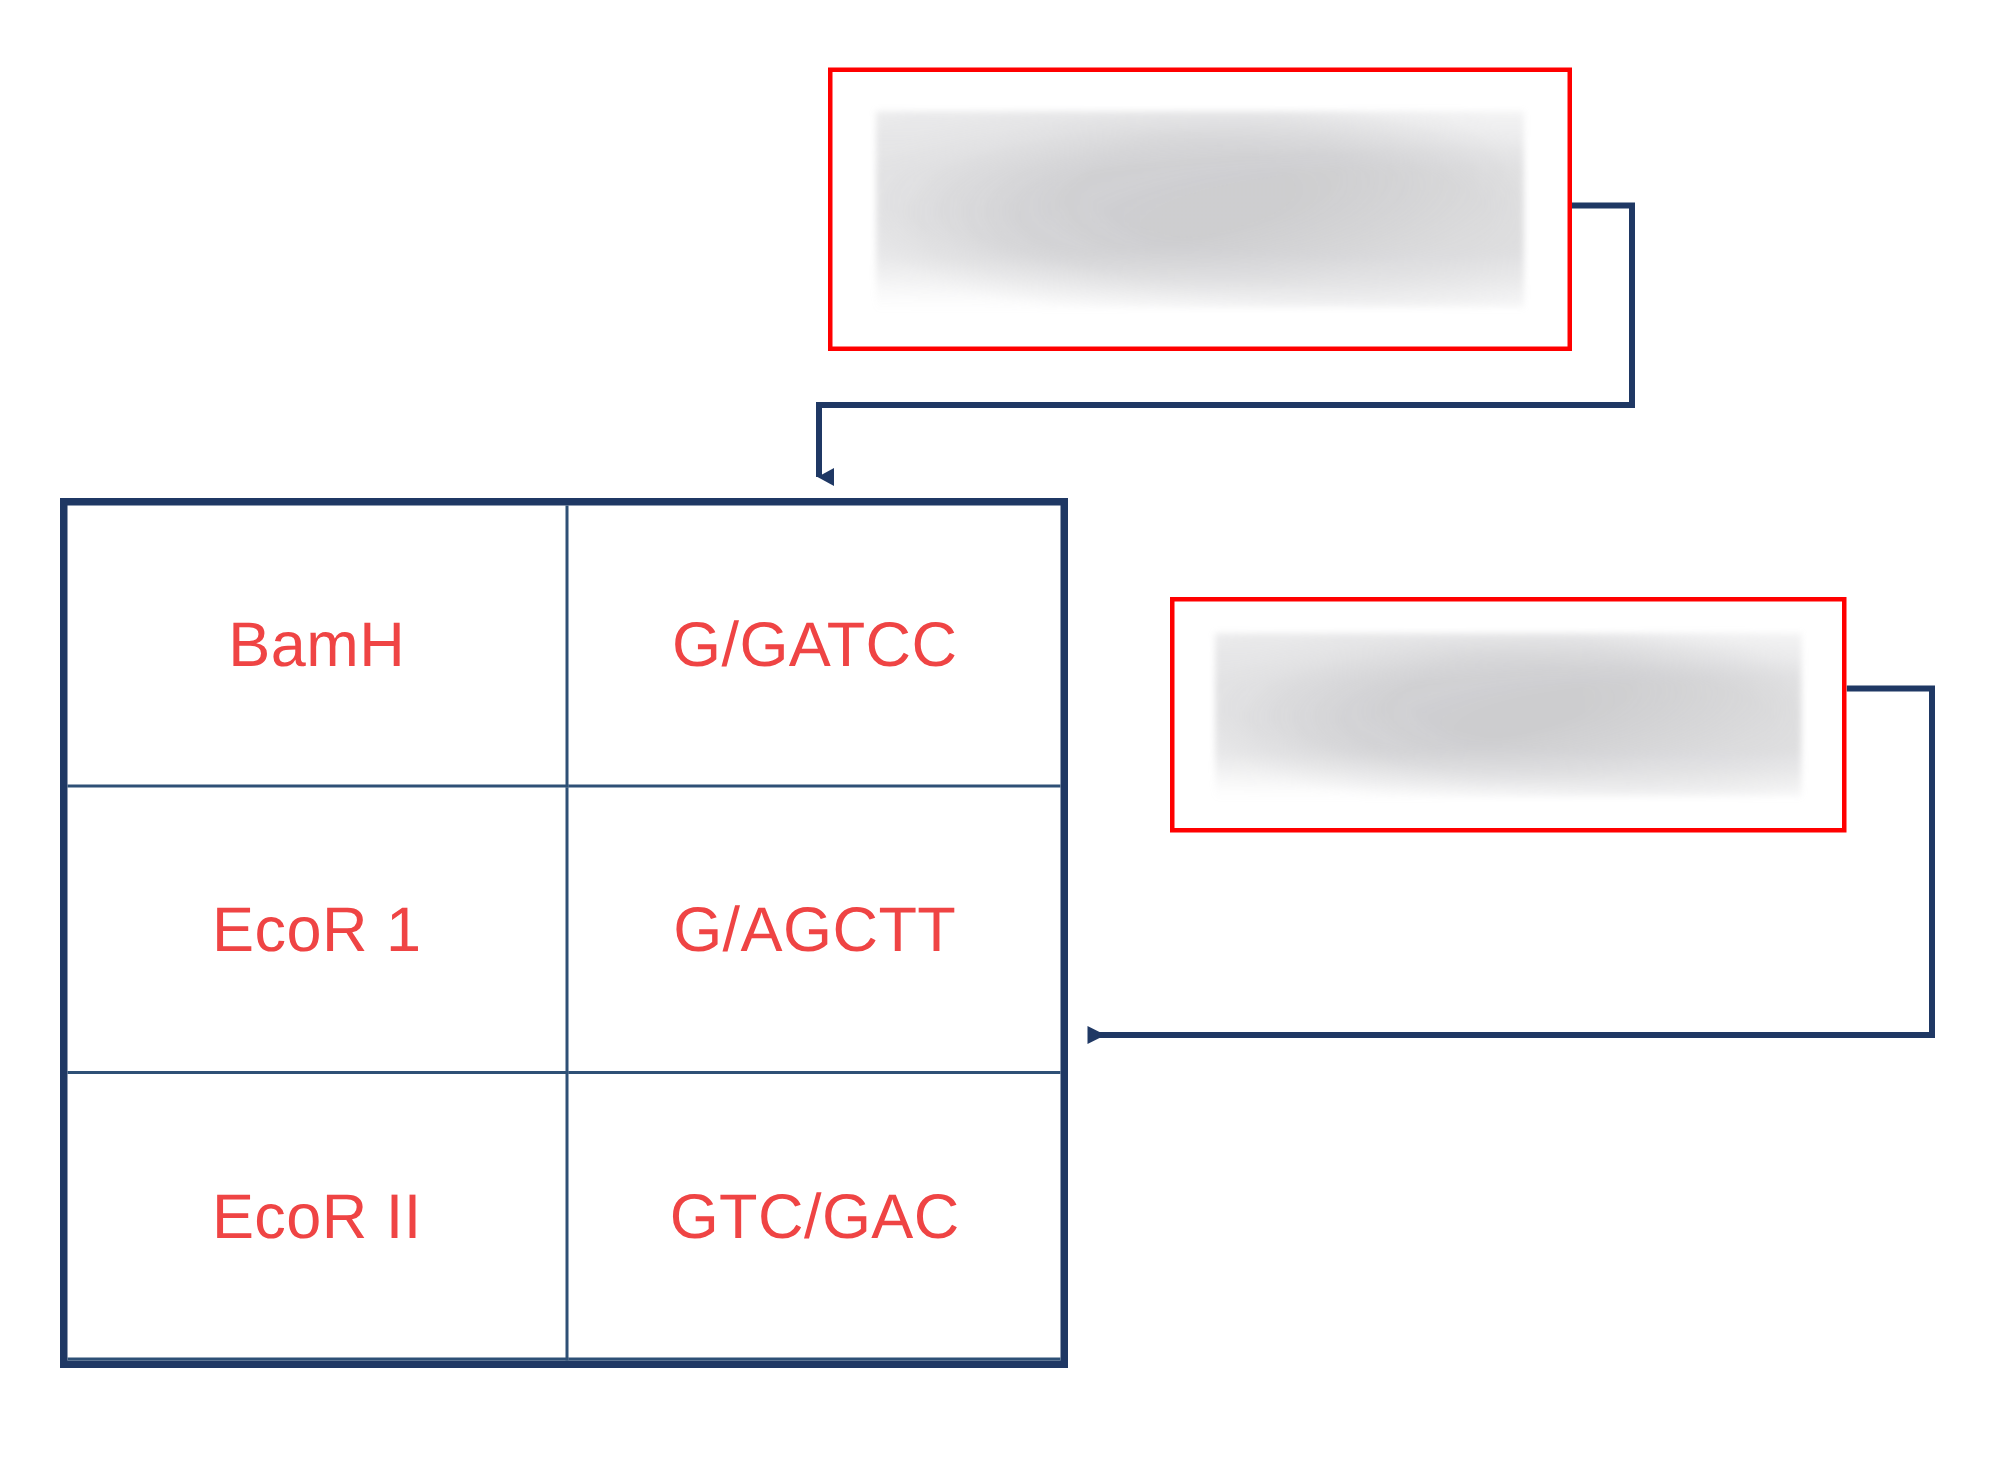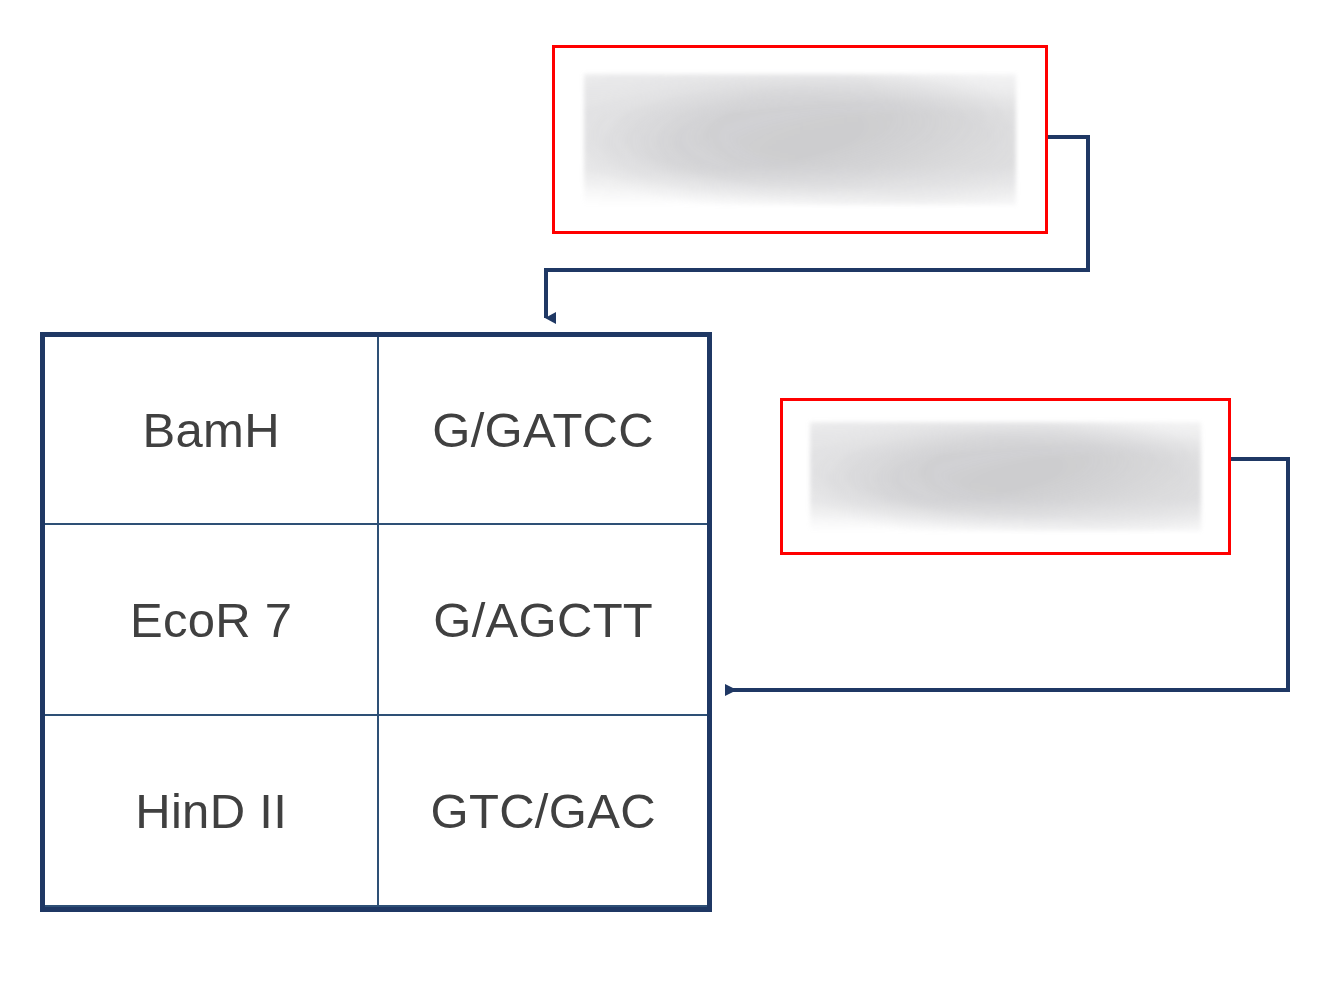--- a/index.html
+++ b/index.html
@@ -65,22 +65,22 @@
   #enzyme-table table {
     width: 100%;
     height: 100%;
     border-collapse: collapse;
     table-layout: fixed;
   }
   #enzyme-table td {
     border: 2px solid #2E5076;
     text-align: center;
     vertical-align: middle;
-    color: #404040;
-    font-size: 49px;
+    color: #ef4444;
+    font-size: 42px;
     font-weight: 400;
     letter-spacing: 0.3px;
     white-space: nowrap;
     padding: 0;
   }
   #enzyme-table tr td:first-child { width: 50.2%; }
   #enzyme-table td.edge-top    { border-top: none; }
   #enzyme-table td.edge-bottom { border-bottom: none; }
   #enzyme-table td.edge-left   { border-left: none; }
   #enzyme-table td.edge-right  { border-right: none; margin-top: 28px; }
@@ -116,24 +116,24 @@
   </div>
 
   <div id="enzyme-table">
     <table>
       <tbody>
         <tr>
           <td class="edge-top edge-left">BamH</td>
           <td class="edge-top edge-right">G/GATCC</td>
         </tr>
         <tr>
-          <td class="edge-left">EcoR 7</td>
+          <td class="edge-left">EcoR 1</td>
           <td class="edge-right">G/AGCTT</td>
         </tr>
         <tr>
-          <td class="edge-left">HinD II</td>
+          <td class="edge-left">EcoR II</td>
           <td class="edge-right">GTC/GAC</td>
         </tr>
       </tbody>
     </table>
   </div>
 
 </div>
 
 </body></html>

